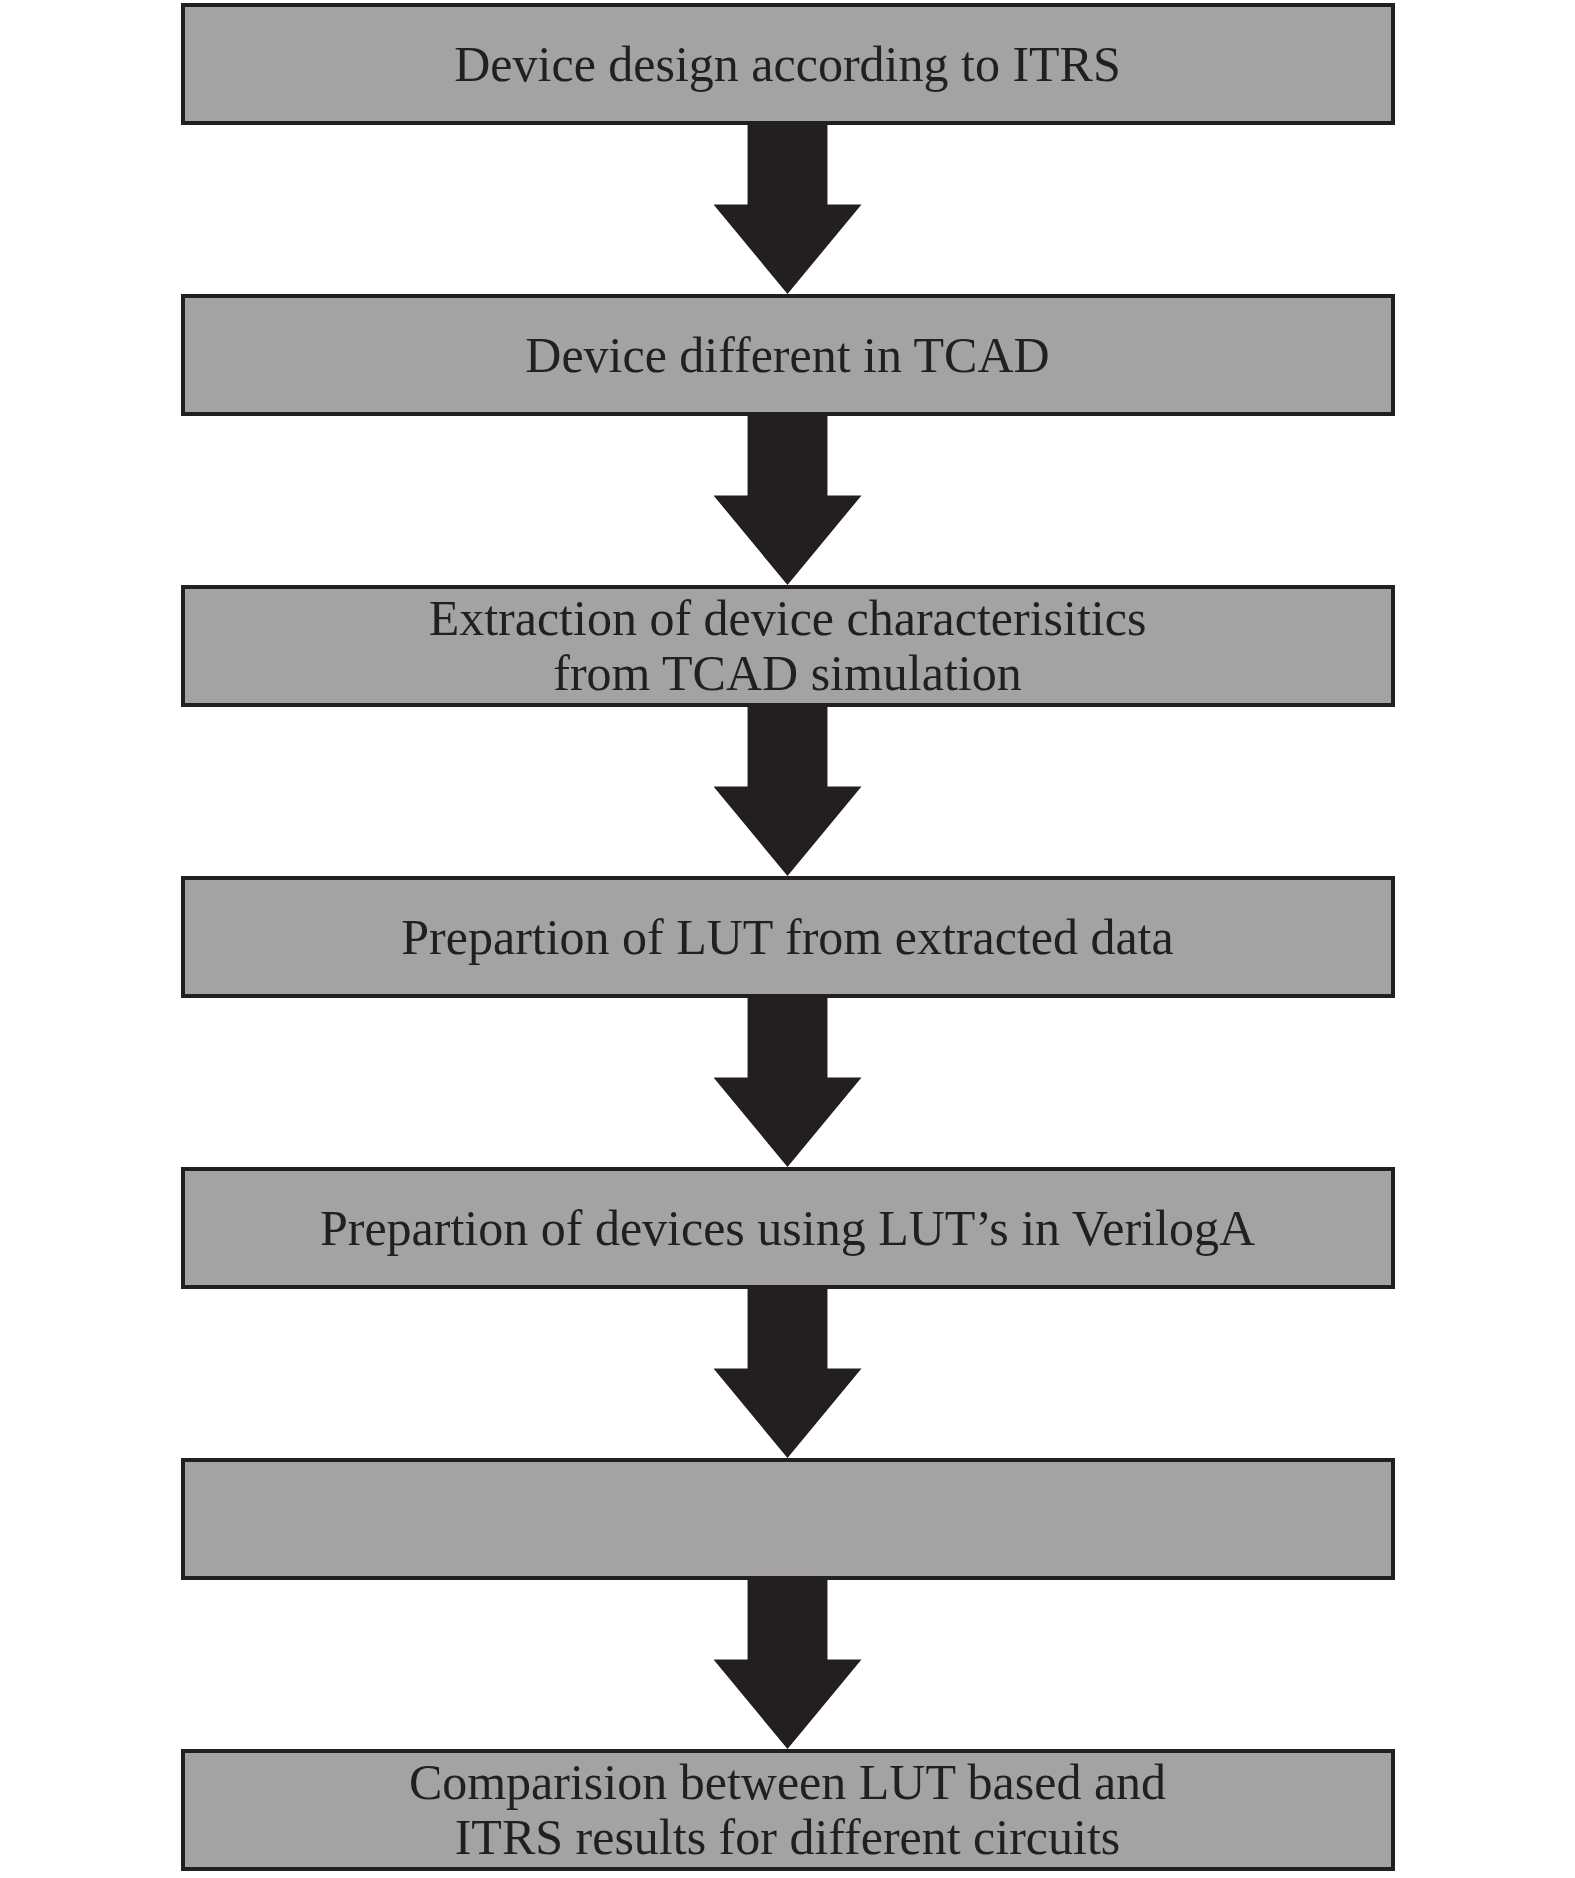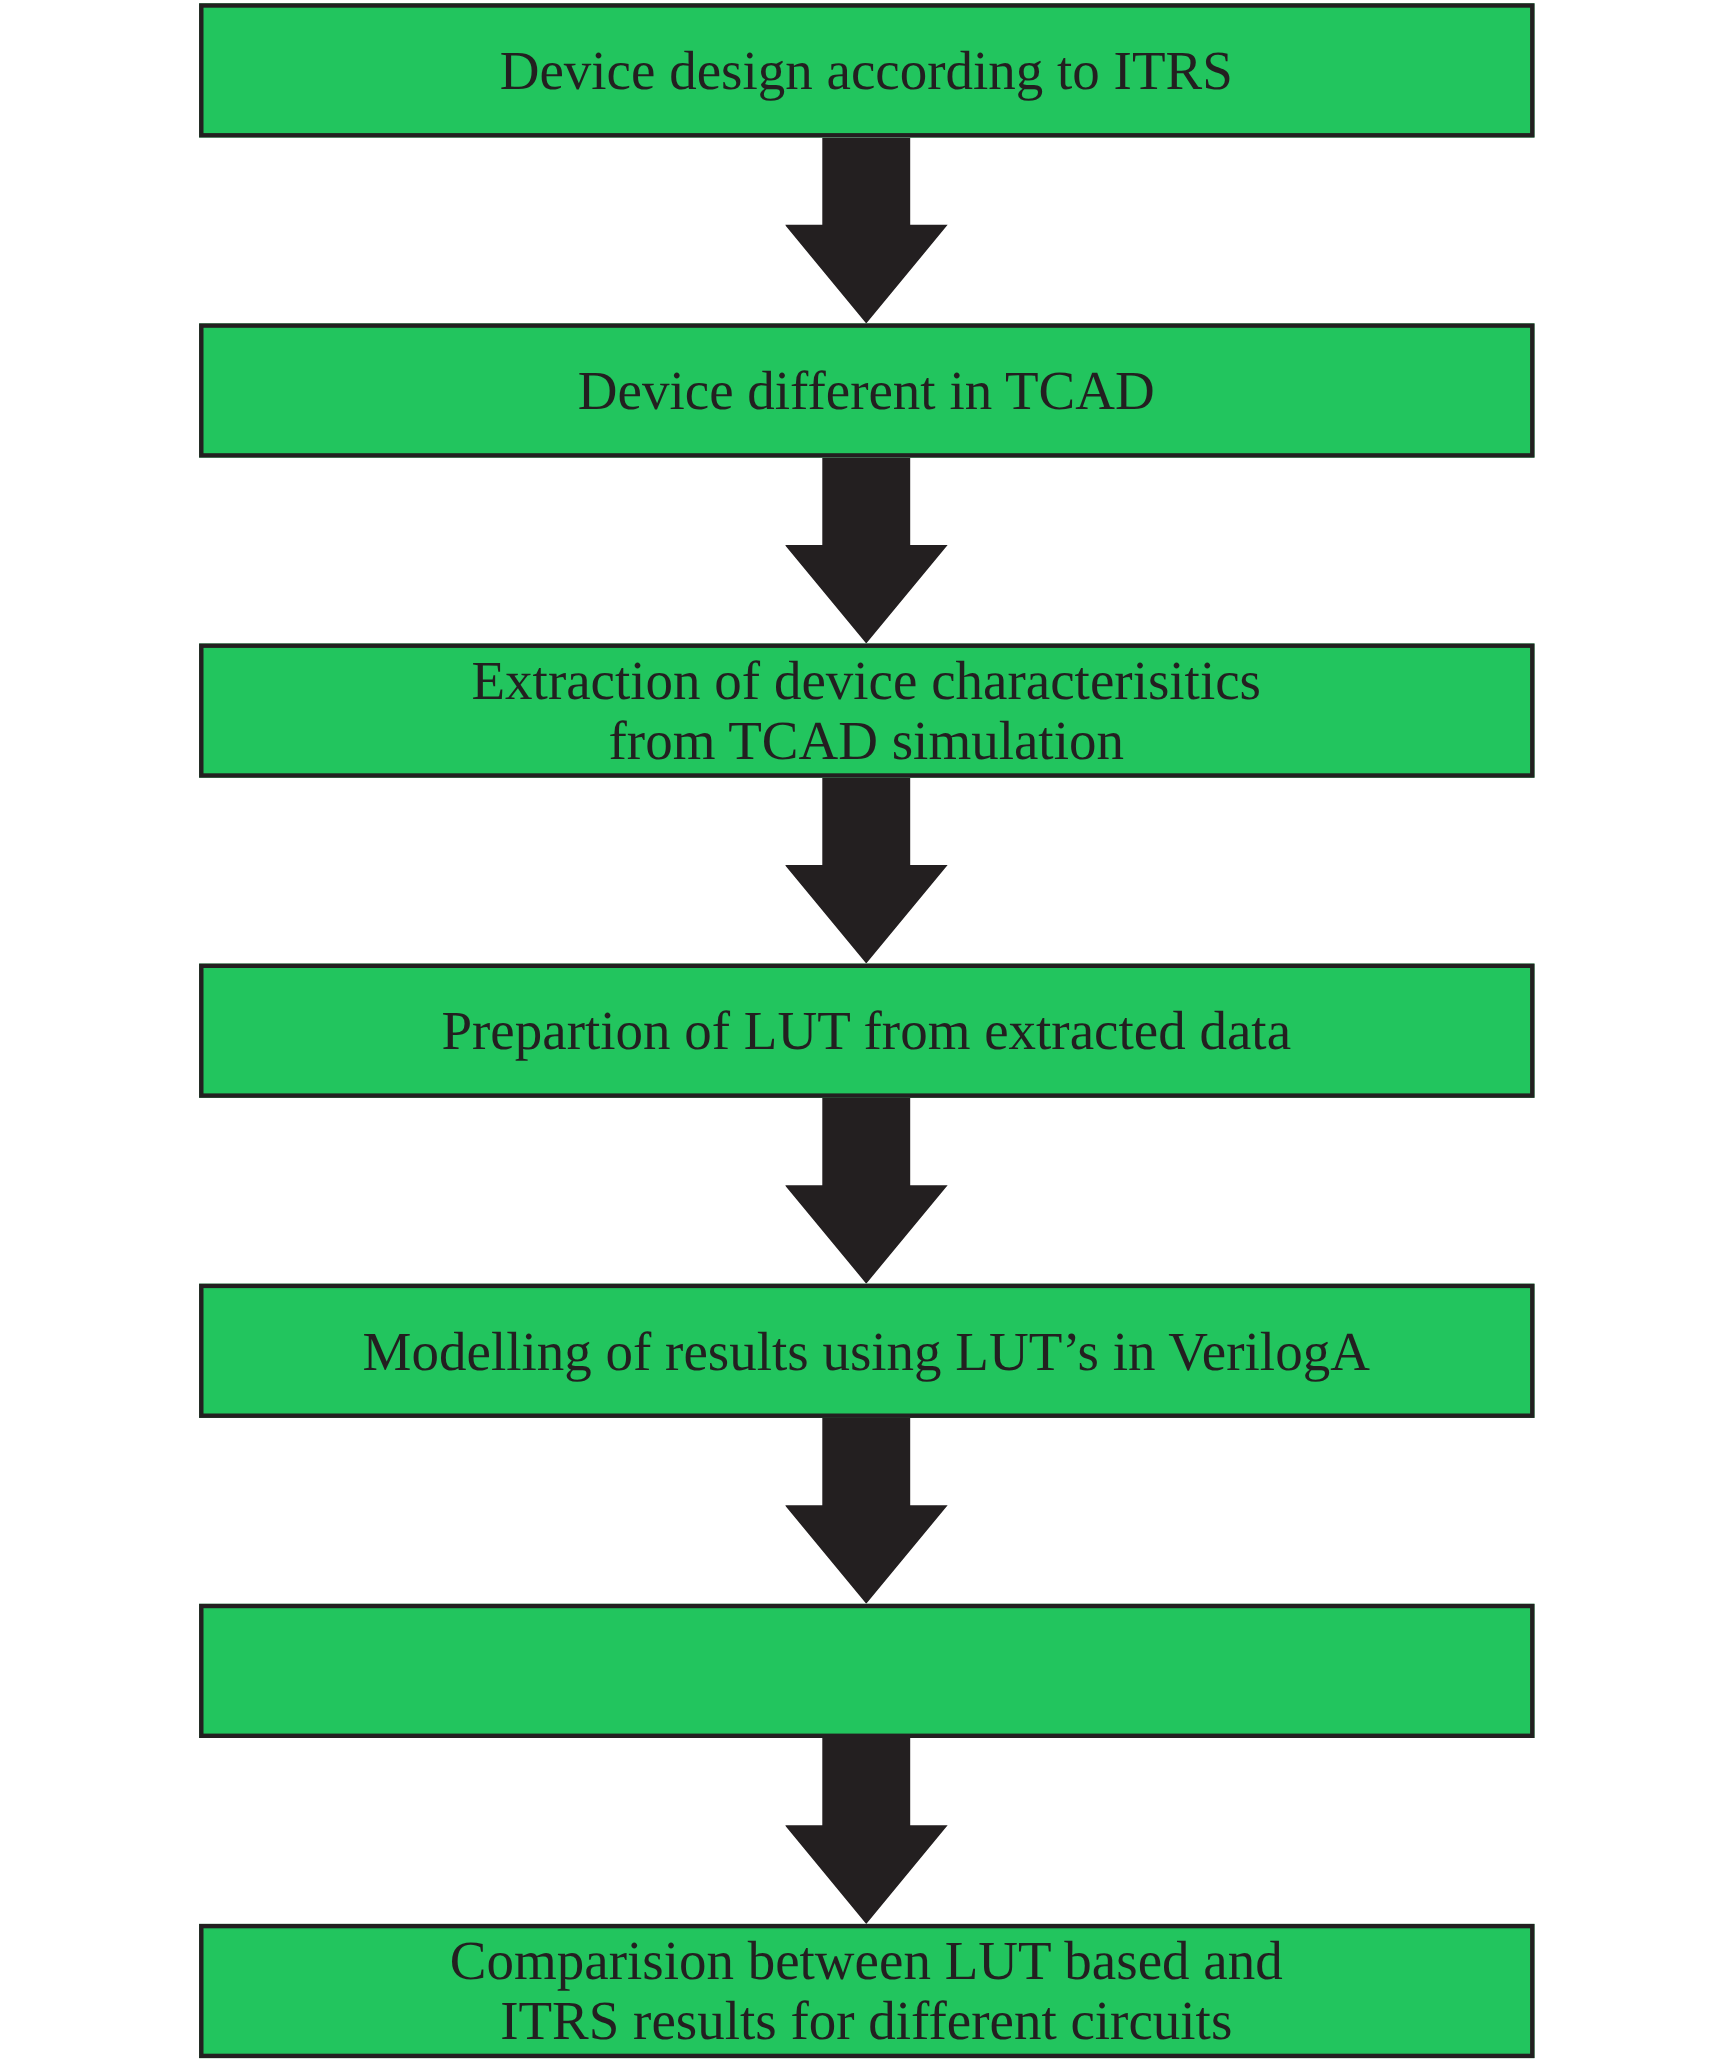--- a/index.html
+++ b/index.html
@@ -17,21 +17,21 @@
   .flowchart {
     box-sizing: border-box;
     width: 1214px;
     margin: 0 auto;
     padding-top: 3px;
   }
   .step-box {
     box-sizing: border-box;
     height: 122px;
     border: 4px solid #231f20;
-    background: #22c55e;
+    background: #a3a3a3;
     display: flex;
     flex-direction: column;
     align-items: center;
     justify-content: center;
     text-align: center;
   }
   .step-line {
     display: block;
     font-size: 50px;
     line-height: 55px;
@@ -83,21 +83,21 @@
 
   <div class="step-box">
     <span class="step-line">Prepartion of LUT from extracted data</span>
   </div>
 
   <div class="arrow-gap">
     <div class="block-arrow"></div>
   </div>
 
   <div class="step-box">
-    <span class="step-line">Modelling of results using LUT’s in VerilogA</span>
+    <span class="step-line">Prepartion of devices using LUT’s in VerilogA</span>
   </div>
 
   <div class="arrow-gap">
     <div class="block-arrow"></div>
   </div>
 
   <div class="step-box">
   </div>
 
   <div class="arrow-gap">

